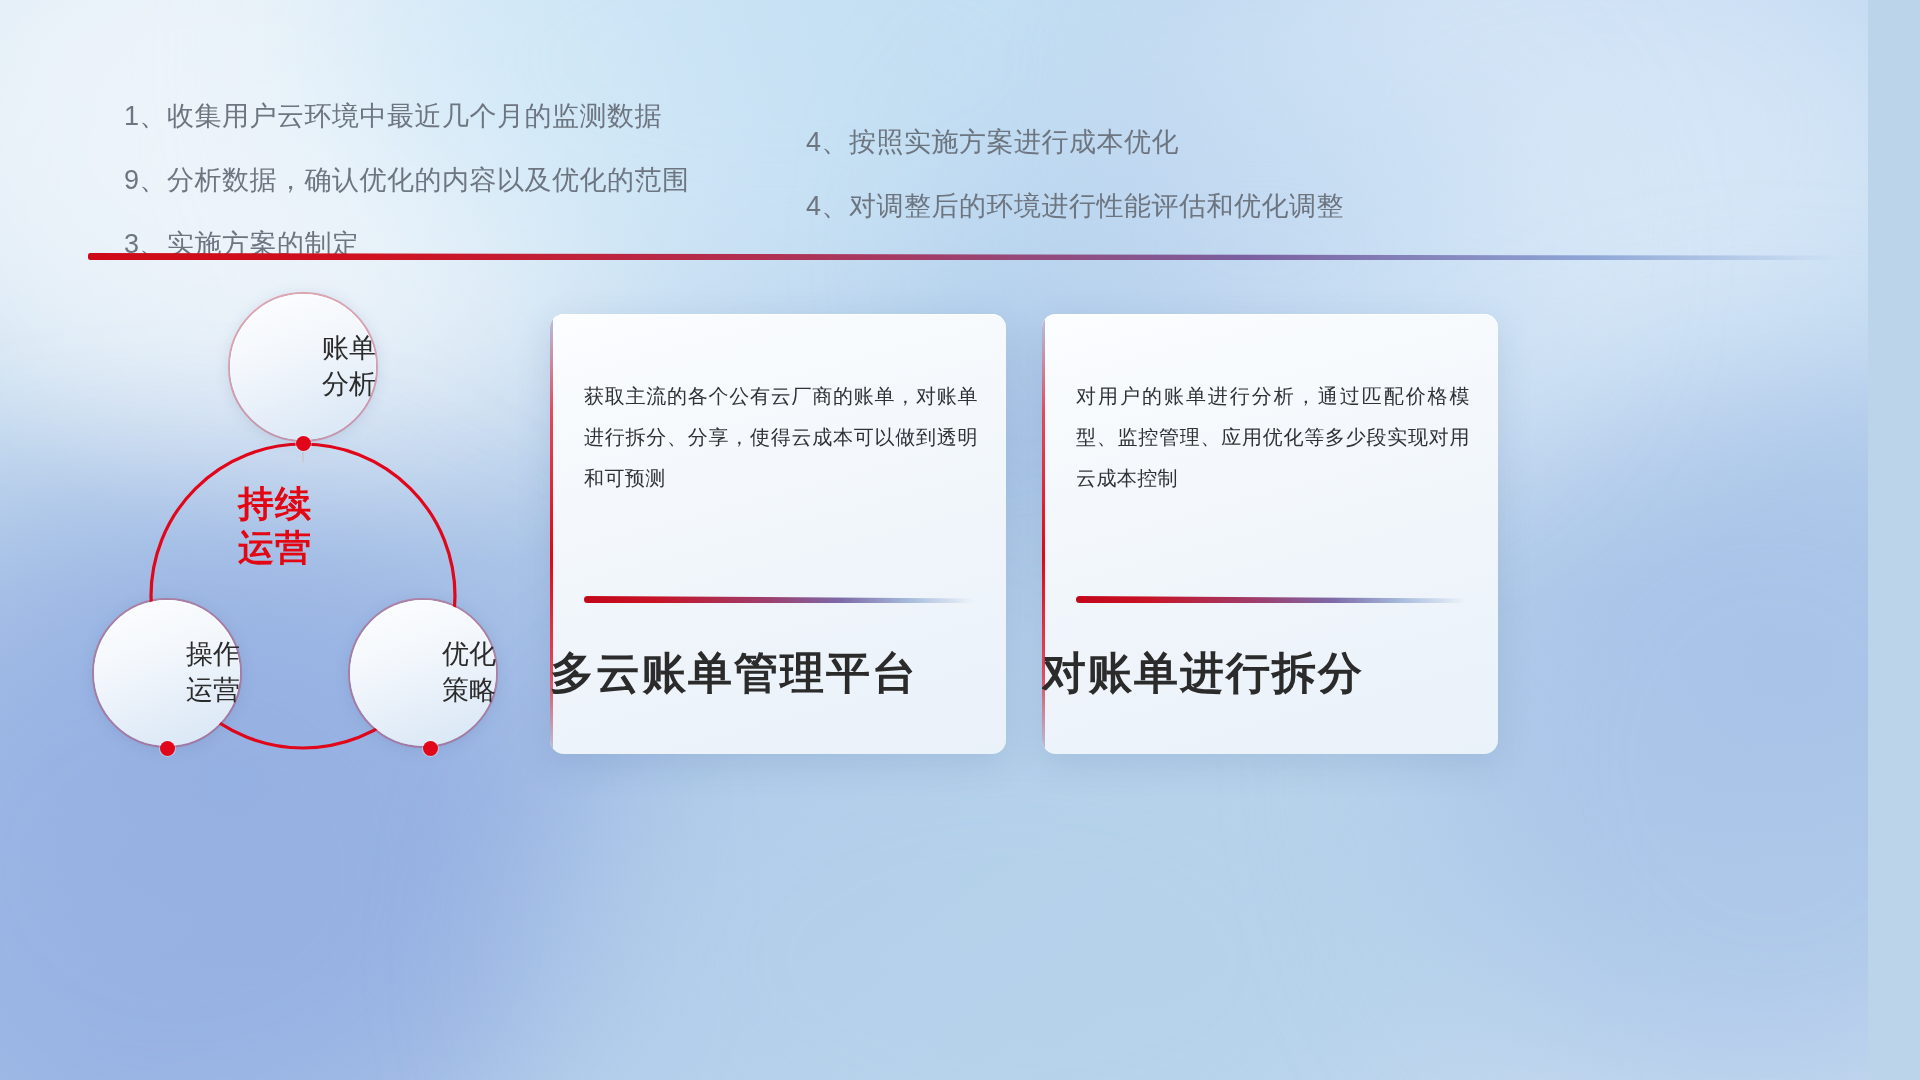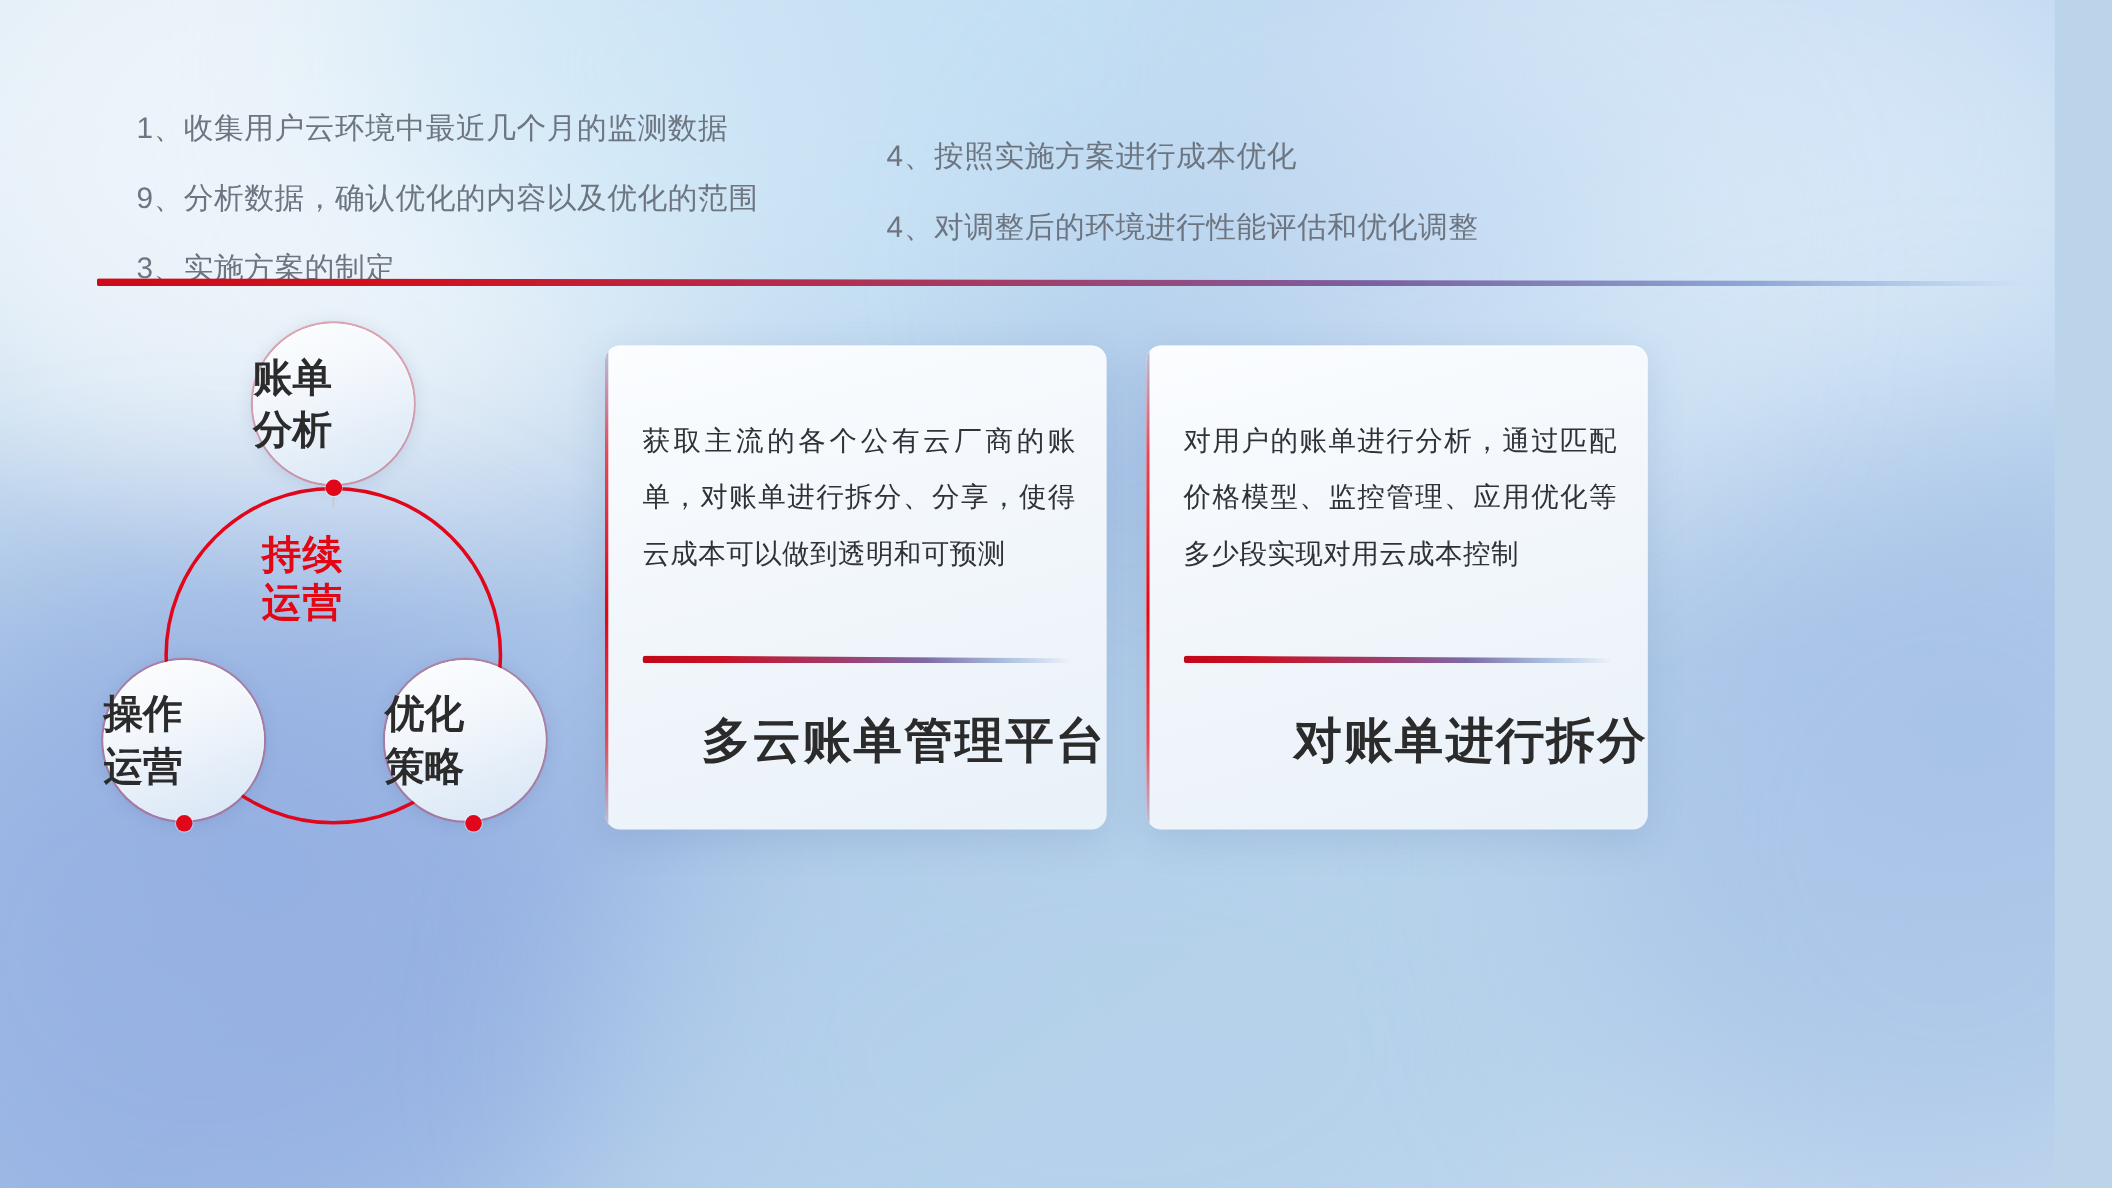--- a/index.html
+++ b/index.html
@@ -44,22 +44,22 @@
     clip-path:polygon(0 0,100% 38%,100% 100%,0 100%);
   }
 
   
   .venn{position:absolute;left:78px;top:286px;width:470px;height:500px;}
   .venn svg{position:absolute;left:0;top:0;}
   .bubble{
     position:absolute;border-radius:50%;
     background:linear-gradient(160deg,#fdfefe 0%,#f3f7fc 40%,#e3edf8 72%,#d6e5f4 100%);
     box-shadow:0 2px 16px rgba(60,90,140,.18), inset 0 1px 2px rgba(255,255,255,.95);
-    display:flex;align-items:center;justify-content:flex-start;
-    color:#2b2b2b;font-size:36px;font-weight:700;line-height:1.32;text-align:center;
+    display:flex;align-items:center;justify-content:flex-end;
+    color:#2b2b2b;font-size:27px;font-weight:400;line-height:1.32;text-align:center;
   }
   .bub-top{left:152px;top:8px;width:146px;height:146px;}
   .bub-bl{left:16px;top:314px;width:146px;height:146px;}
   .bub-br{left:272px;top:314px;width:146px;height:146px;}
   .center-label{
     position:absolute;left:160px;top:196px;width:160px;text-align:left;
     color:#e30613;font-size:36px;font-weight:900;line-height:1.22;letter-spacing:1px;
   }
   .dot{position:absolute;width:15px;height:15px;border-radius:50%;background:#e2061a;
        box-shadow:0 0 0 1px rgba(255,255,255,.35);}
@@ -75,30 +75,30 @@
     overflow:hidden;
   }
   .card::before{
     content:"";position:absolute;left:0;top:0;bottom:0;width:3px;
     background:linear-gradient(180deg,#b4c6e3 0%,#e24b5b 22%,#e30613 55%,#e24b5b 82%,#b4c6e3 100%);
   }
   .card-1{left:550px;}
   .card-2{left:1042px;font-family:Liberation Serif, serif;}
   .card-body{
     position:absolute;left:34px;right:28px;top:62px;
-    color:#2f3238;font-size:25px;line-height:2.05;letter-spacing:.4px;text-align:justify;
+    color:#2f3238;font-size:20px;line-height:2.05;letter-spacing:.4px;text-align:justify;
   }
   .card-div{
     position:absolute;left:34px;top:282px;width:390px;height:7px;
     background:linear-gradient(90deg,#c20718 0%,#c81225 18%,#9c4070 48%,#7d6aa8 66%,#a9bedd 84%,rgba(190,208,232,0) 100%);
     border-radius:4px;
     clip-path:polygon(0 0,100% 34%,100% 100%,0 100%);
   }
   .card-title{
-    position:absolute;left:0;right:0;top:330px;text-align:right;
+    position:absolute;left:0;right:0;top:330px;text-align:left;
     color:#2b2b2b;font-size:44px;font-weight:900;letter-spacing:2px;
   }
 </style>
 </head>
 <body>
 
 <div class="slide">
 
   <div class="blob b1"></div>
   <div class="blob b2"></div>

